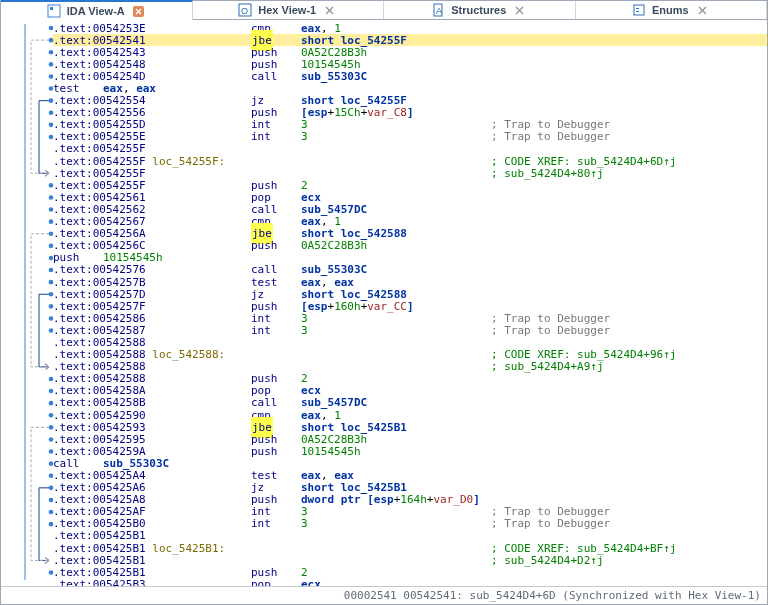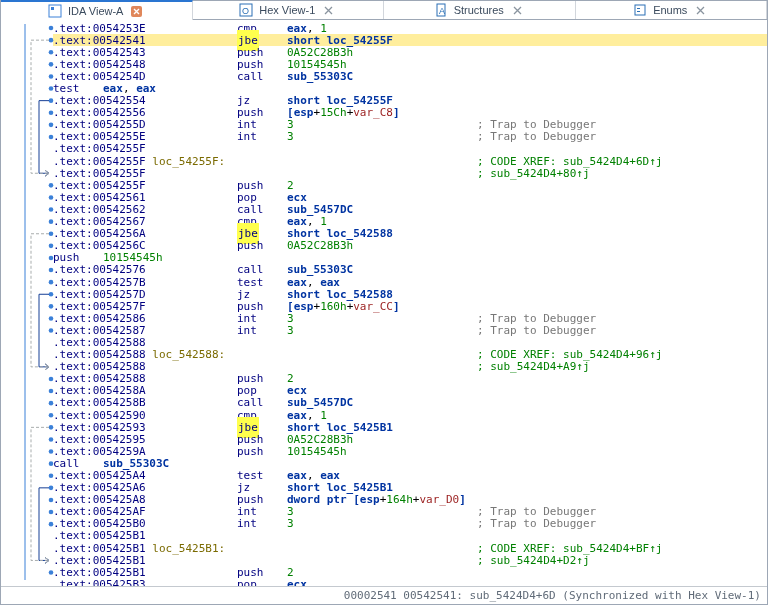--- a/index.html
+++ b/index.html
@@ -2,30 +2,30 @@
 <html><head>
 <meta charset="utf-8">
 <style>
   html,body{margin:0;padding:0;height:100%;font-family:"Lucida Console","Consolas",monospace;font-size:11px;background:#fff;color:#000;overflow:hidden;}
   .shell{width:768px;height:605px;display:flex;flex-direction:column;border:1px solid #9da7b5;box-sizing:border-box;}
   .tabstrip{display:flex;align-items:center;height:18px;border-bottom:1px solid #9da7b5;font-family:"Segoe UI","Tahoma",sans-serif;background:#ffffff;}
   .tab{display:flex;align-items:center;gap:6px;height:18px;padding:0 8px;border-right:1px solid #d2d6dc;position:relative;flex:1;justify-content:center;}
   .tab.active{background:#fff;border-top:2px solid #2a75d1;}
   .tab .icon{width:14px;height:14px;display:flex;align-items:center;justify-content:center;}
   .tab svg{display:block;}
-  .tab .label{color:#3a4a5d;}
+  .tab .label{color:#3a4a5d;font-weight:bold;}
   .tab .close{font-size:12px;color:#6b7582;padding:0 2px;}
   .ida-body{flex:1;display:flex;overflow:hidden;}
   .gutter{width:52px;background:#fff;border-right:none;position:relative;}
   .gutter svg{position:absolute;left:10px;top:0;}
   .code{flex:1;overflow:hidden;padding-top:2px;}
   .row{display:flex;height:12.1px;align-items:center;white-space:pre;}
   .row.hl{background:#ffee9d;}
   .seg{display:inline-block;}
-  .addr-col{width:184px;padding-left:0;}
+  .addr-col{width:198px;padding-left:0;}
   .op-col{width:50px;}
   .args-col{width:190px;}
   .cmt-col{flex:1;}
   .c-blue{color:#000080;}
   .c-red{color:#9a1e1e;}
   .c-green{color:#008000;}
   .c-dark{color:#0033a1;font-weight:bold;}
   .c-olive{color:#7a6a00;}
   .c-gray{color:#777;}
   .hl-op{background:#ffff4d;color:#000080;padding:4px 1px;}

